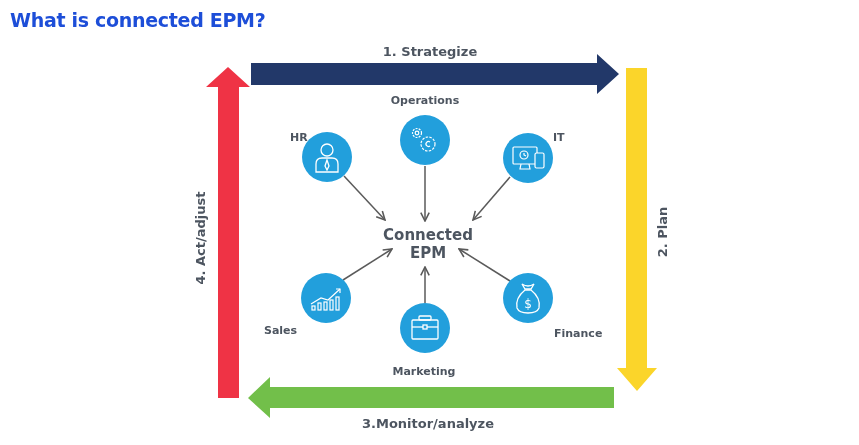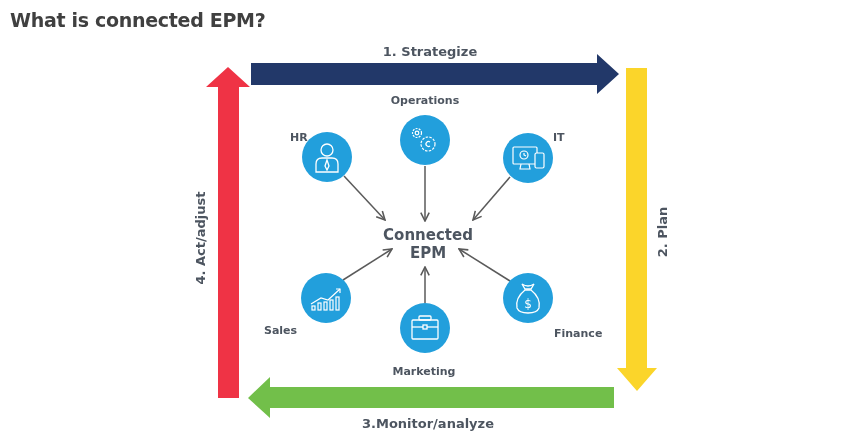--- a/index.html
+++ b/index.html
@@ -1,17 +1,17 @@
 <!DOCTYPE html>
 <html><head>
 <meta charset="utf-8">
 <style>
   html, body { margin: 0; padding: 0; background: #ffffff; }
   body { width: 859px; height: 445px; position: relative; overflow: hidden; font-family: "Liberation Sans", sans-serif; }
-  .title { position: absolute; left: 10px; top: 9px; font-size: 19px; font-weight: bold; color: #404040; font-family: "DejaVu Sans", sans-serif; letter-spacing: -0.3px; }
+  .title { position: absolute; left: 10px; top: 9px; font-size: 19px; font-weight: bold; color: #1d4ed8; font-family: "DejaVu Sans", sans-serif; letter-spacing: -0.3px; }
   svg { position: absolute; left: 0; top: 0; }
   .lbl { font-family: "DejaVu Sans", sans-serif; font-weight: bold; fill: #4d5560; }
 </style>
 </head>
 <body>
 
 <div class="title">What is connected EPM?</div>
 
 <svg width="859" height="445" viewBox="0 0 859 445">
   <defs>

